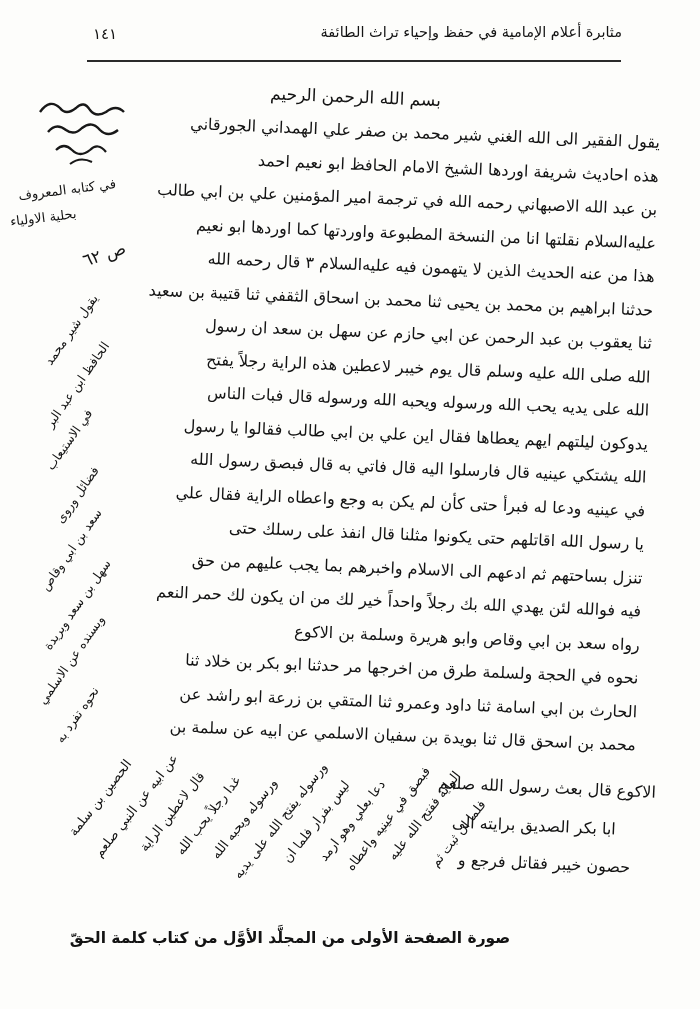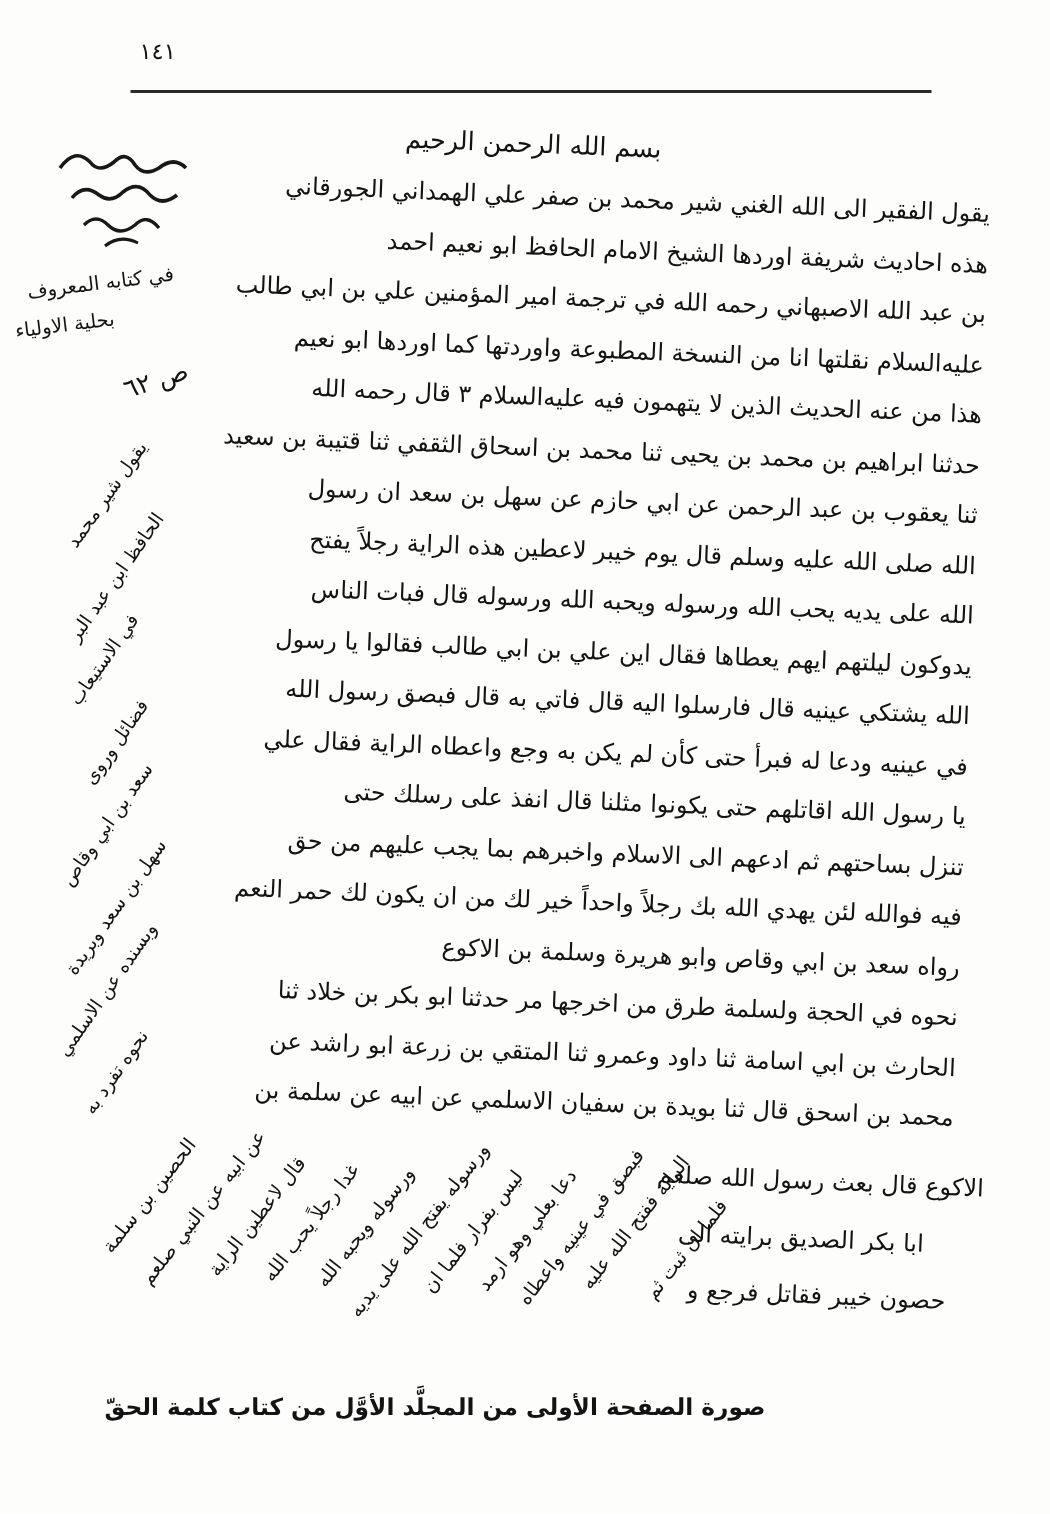--- a/index.html
+++ b/index.html
@@ -45,20 +45,21 @@
   .scribble{position:absolute;top:6px;left:26px;}
 
   .caption{position:absolute;top:929px;left:0;width:580px;text-align:center;
     font-weight:bold;font-size:15.5px;}
 </style>
 </head>
 <body>
 
 <div class="page">
 
+  <div class="hdr-title">مثابرة أعلام الإمامية في حفظ وإحياء تراث الطائفة</div>
   <div class="hdr-pageno">١٤١</div>
   <div class="hdr-rule"></div>
 
   <div class="ms">
 
     <svg class="scribble" width="120" height="82" viewBox="0 0 120 82">
       <path d="M14 22 q10 -14 20 -4 q6 8 16 0 q8 -8 14 2 q6 8 16 2 q10 -8 18 0" fill="none" stroke="#181818" stroke-width="2.4"></path>
       <path d="M22 42 q8 -10 18 -2 q8 6 16 -2 q10 -8 18 2 q8 8 18 0" fill="none" stroke="#181818" stroke-width="2.4"></path>
       <path d="M30 60 q8 -8 16 0 q8 8 18 0 q8 -8 16 2" fill="none" stroke="#181818" stroke-width="2.2"></path>
       <path d="M44 74 q10 -8 22 -2" fill="none" stroke="#181818" stroke-width="2"></path>

